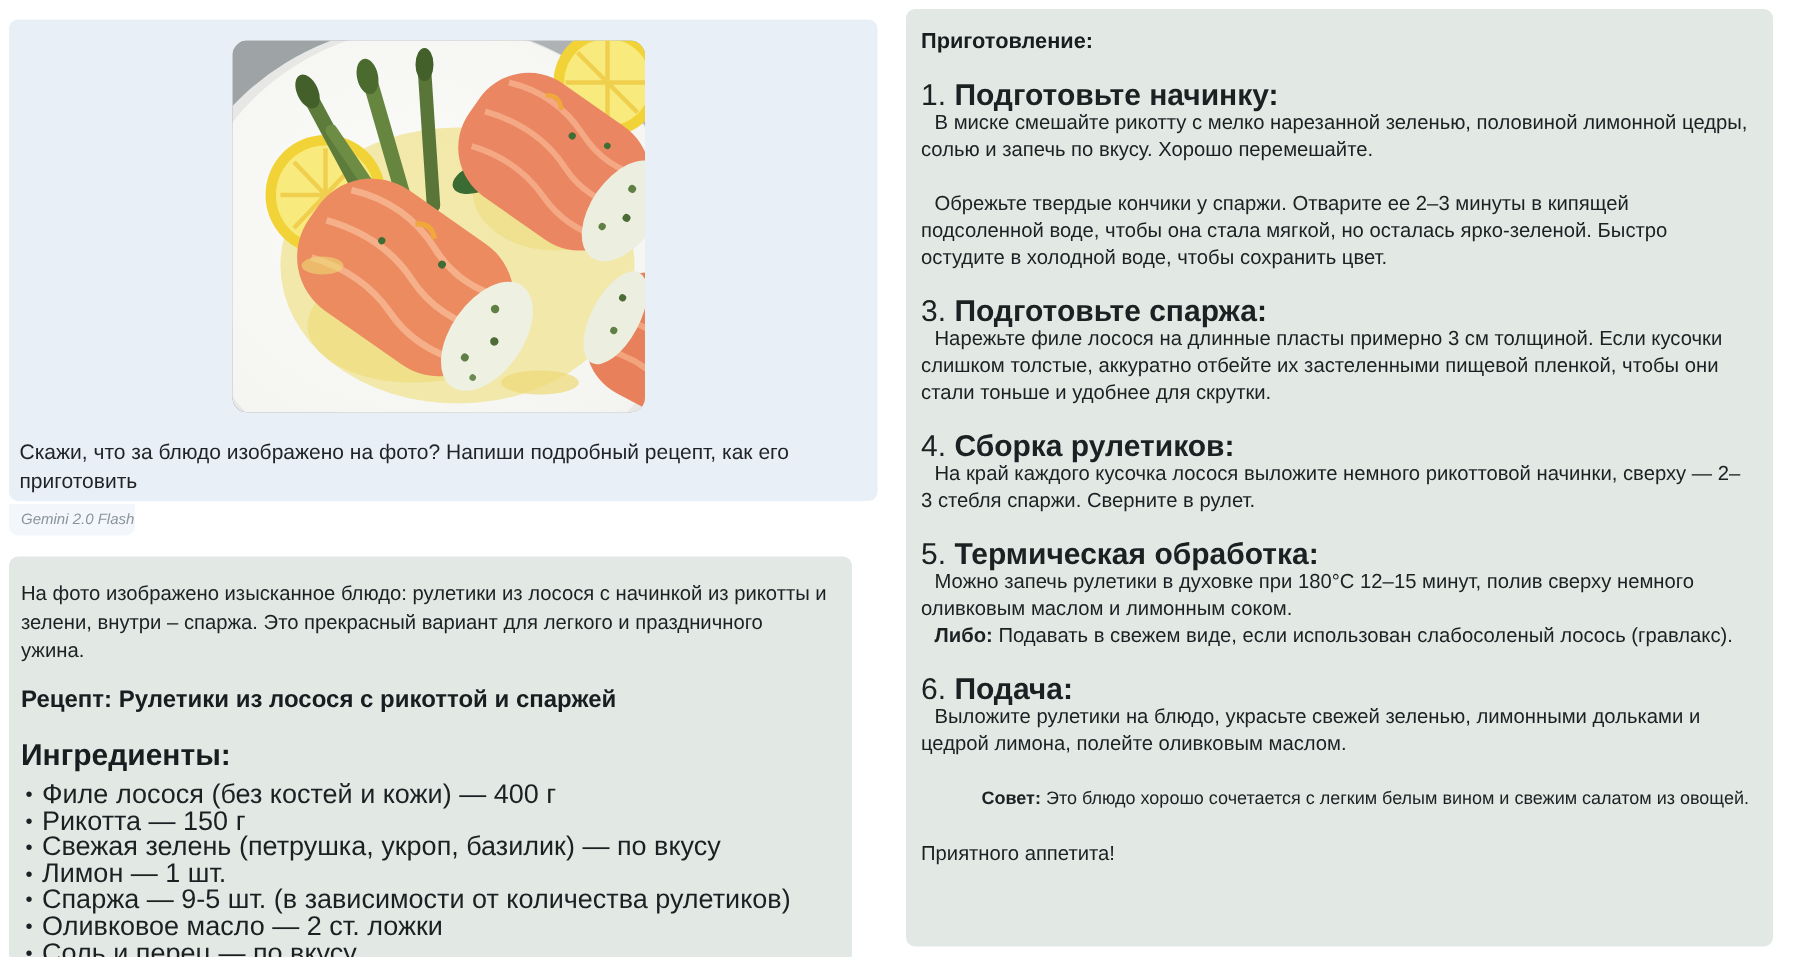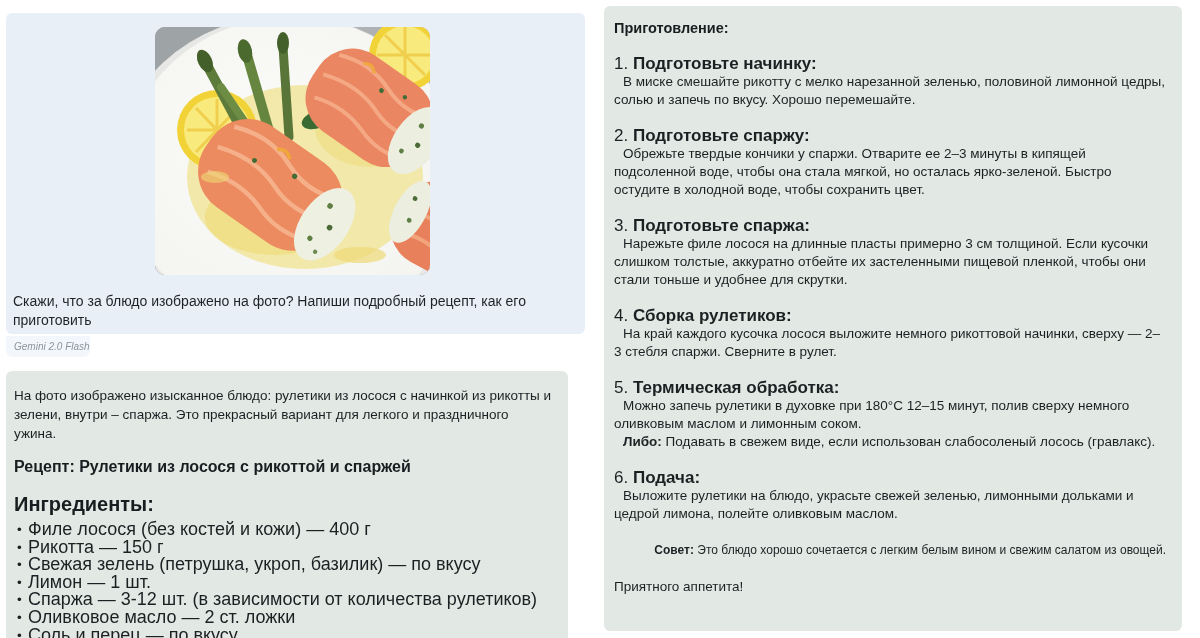--- a/index.html
+++ b/index.html
@@ -51,21 +51,21 @@
     content:"•"; position:absolute; left:3px; top:0; font-size:13.5px; color:#1d2023;
   }
 
   
   .prep-panel {
     position:absolute; left:604px; top:6px; width:578px; height:625px;
     padding:14px 16px 0 10px;
   }
   .prep-heading { font-size:14.5px; font-weight:bold; color:#1a1d20; margin-bottom:19px; }
   .step { margin-bottom:18px; }
-  .step-title { font-size:17px; line-height:18px; color:#1d2023; }
+  .step-title { font-size:20px; line-height:18px; color:#1d2023; }
   .step-title b { font-weight:bold; }
   .step-body, .step-alt {
     font-size:13.5px; line-height:18px; color:#1d2023; text-indent:9px;
   }
   .step-alt b { font-weight:bold; }
   .tip { font-size:12px; line-height:18px; color:#1d2023; margin-top:16px;text-align:right; }
   .tip b { font-weight:bold; }
   .closing { font-size:13.5px; line-height:18px; color:#1d2023; margin-top:19px; }
 </style>
 </head>
@@ -171,37 +171,36 @@
 
   <div class="answer-panel green">
     <div class="answer-intro">На фото изображено изысканное блюдо: рулетики из лосося с начинкой из рикотты и зелени, внутри – спаржа. Это прекрасный вариант для легкого и праздничного ужина.</div>
     <div class="recipe-title">Рецепт: Рулетики из лосося с рикоттой и спаржей</div>
     <div class="ingredients-heading">Ингредиенты:</div>
     <ul class="ingredients-list" id="ingredients-list">
         <li>Филе лосося (без костей и кожи) — 400 г</li>
         <li>Рикотта — 150 г</li>
         <li>Свежая зелень (петрушка, укроп, базилик) — по вкусу</li>
         <li>Лимон — 1 шт.</li>
-        <li>Спаржа — 3-12 шт. (в зависимости от количества рулетиков)</li>
+        <li>Спаржа — 9-5 шт. (в зависимости от количества рулетиков)</li>
         <li>Оливковое масло — 2 ст. ложки</li>
         <li>Соль и перец — по вкусу</li>
         <li>Цедра лимона — по желанию для украшения</li>
       </ul>
   </div>
 
   <div class="prep-panel green">
     <div class="prep-heading">Приготовление:</div>
     <div id="steps-container">
   <div class="step">
     <div class="step-title"><span class="step-num">1.</span> <b class="step-name">Подготовьте начинку:</b></div>
     <p class="step-body">В миске смешайте рикотту с мелко нарезанной зеленью, половиной лимонной цедры, солью и запечь по вкусу. Хорошо перемешайте.</p>
   </div>
 
   <div class="step">
-    <div class="step-title"><span class="step-num">2.</span> <b class="step-name">Подготовьте спаржу:</b></div>
     <p class="step-body">Обрежьте твердые кончики у спаржи. Отварите ее 2–3 минуты в кипящей подсоленной воде, чтобы она стала мягкой, но осталась ярко-зеленой. Быстро остудите в холодной воде, чтобы сохранить цвет.</p>
   </div>
 
   <div class="step">
     <div class="step-title"><span class="step-num">3.</span> <b class="step-name">Подготовьте спаржа:</b></div>
     <p class="step-body">Нарежьте филе лосося на длинные пласты примерно 3 см толщиной. Если кусочки слишком толстые, аккуратно отбейте их застеленными пищевой пленкой, чтобы они стали тоньше и удобнее для скрутки.</p>
   </div>
 
   <div class="step">
     <div class="step-title"><span class="step-num">4.</span> <b class="step-name">Сборка рулетиков:</b></div>

